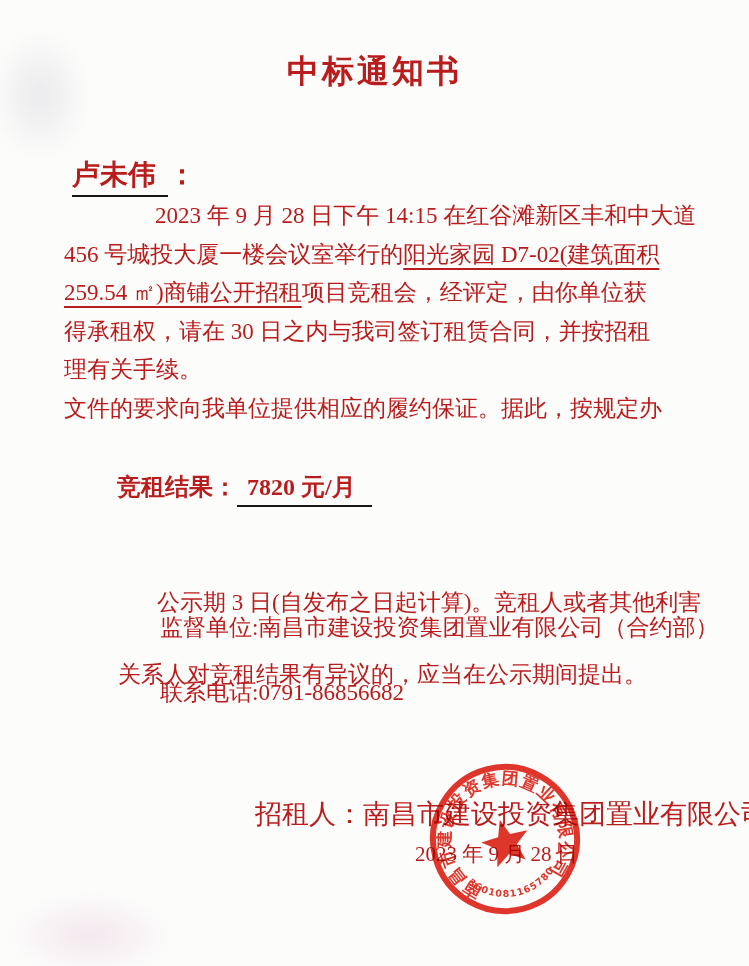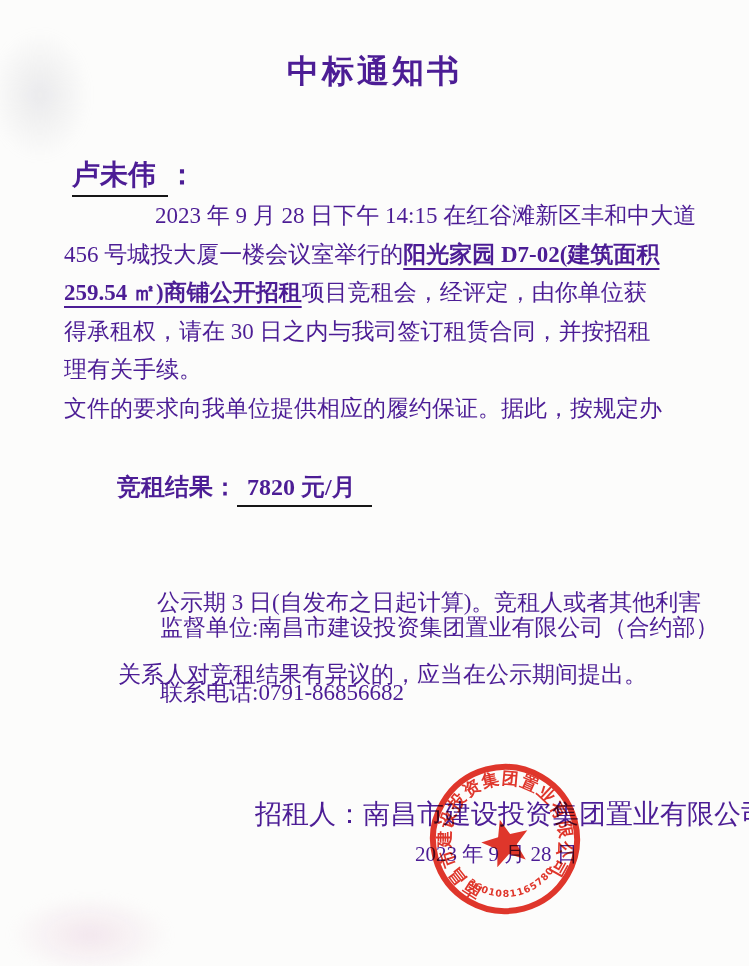--- a/index.html
+++ b/index.html
@@ -3,33 +3,33 @@
 <meta charset="utf-8">
 <style>
   html,body{margin:0;padding:0;background:#e9e9e9;}
   .page{
     position:relative;
     width:749px;height:966px;
     margin:0 auto;
     background:#fcfcfb;
     overflow:hidden;
     font-family:"Liberation Serif","DejaVu Serif",serif;
-    color:#4c1d95;
+    color:#b91c1c;
   }
   .doc-title{
     position:absolute;top:50px;left:0;width:100%;
     text-align:center;font-size:32px;font-weight:bold;letter-spacing:3px;
   }
   .addressee{position:absolute;top:156px;left:72px;font-size:28px;font-weight:bold;}
   .addressee .name{display:inline-block;border-bottom:2px solid #161616;padding:0 12px 1px 0;}
   .para1{position:absolute;top:197px;left:64px;width:640px;font-size:23px;}
   .para1 .line{height:38.6px;line-height:38.6px;white-space:nowrap;}
   .para1 .line.indent{padding-left:91px;}
   .em{
-    font-weight:bold;
+    font-weight:normal;
     text-decoration:underline;
     text-decoration-thickness:2px;
     text-underline-offset:6px;
     margin-top:12px;
   }
   .result{position:absolute;top:471px;left:117px;font-size:24px;font-weight:bold;white-space:nowrap;}
   .result .value{display:inline-block;border-bottom:2px solid #161616;padding:0 16px 2px 10px;}
   .notice{position:absolute;top:551px;left:118px;width:600px;font-size:23px;}
   .notice .line{height:38.8px;line-height:38.8px;white-space:nowrap;margin-top:33px;}
   .notice .line.indent{padding-left:39px;}

